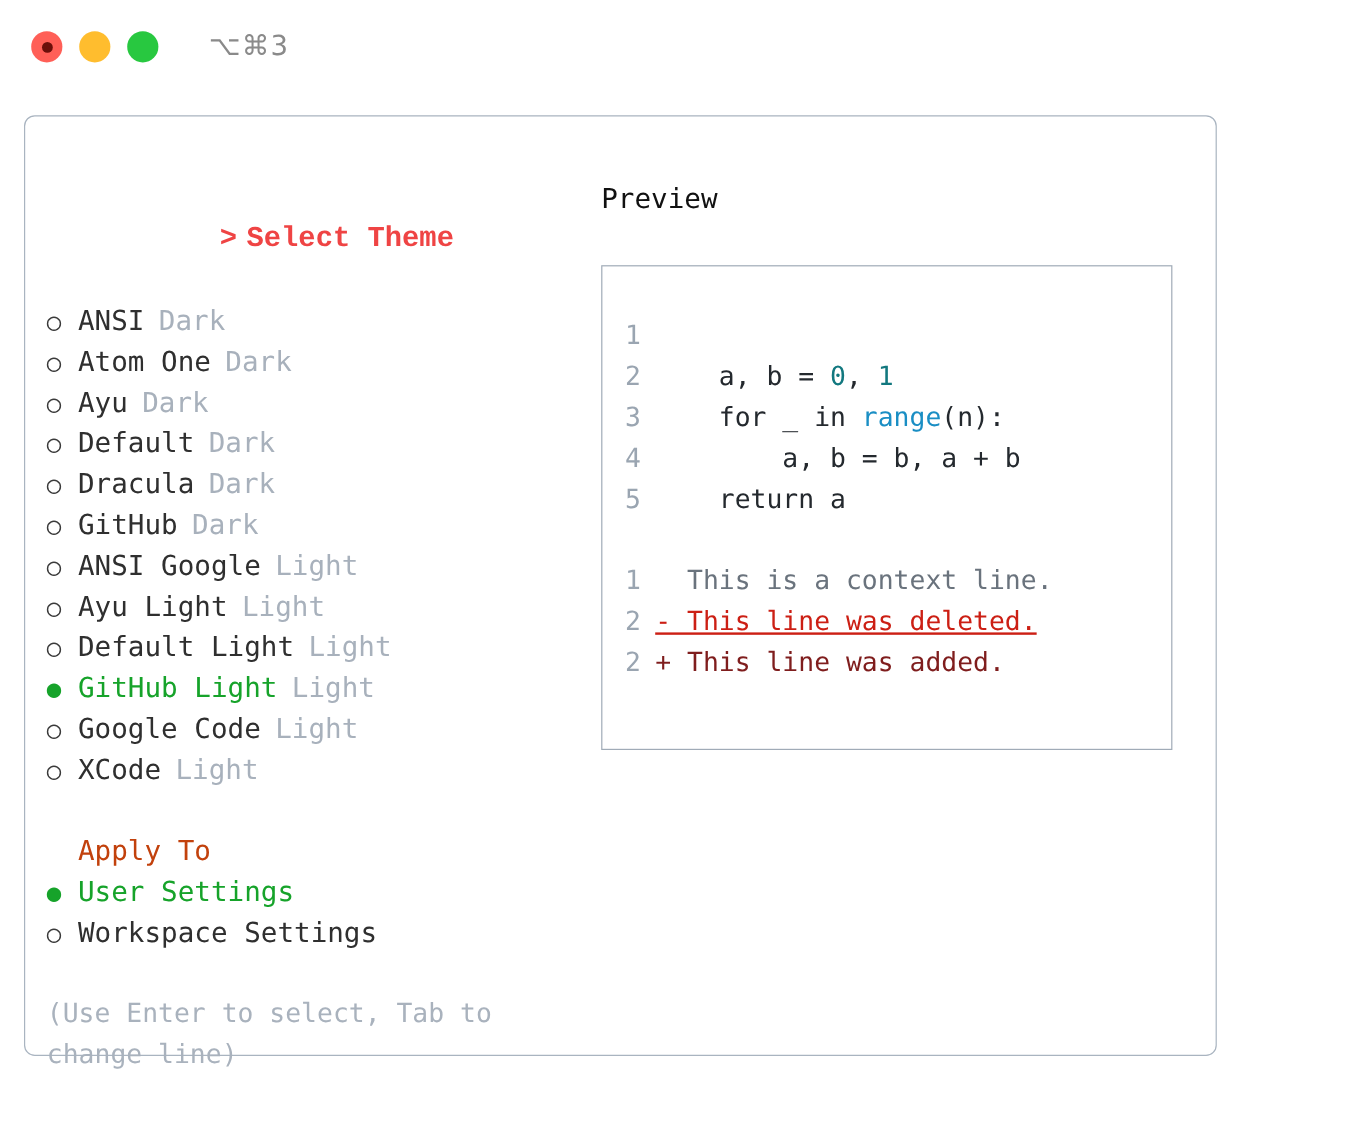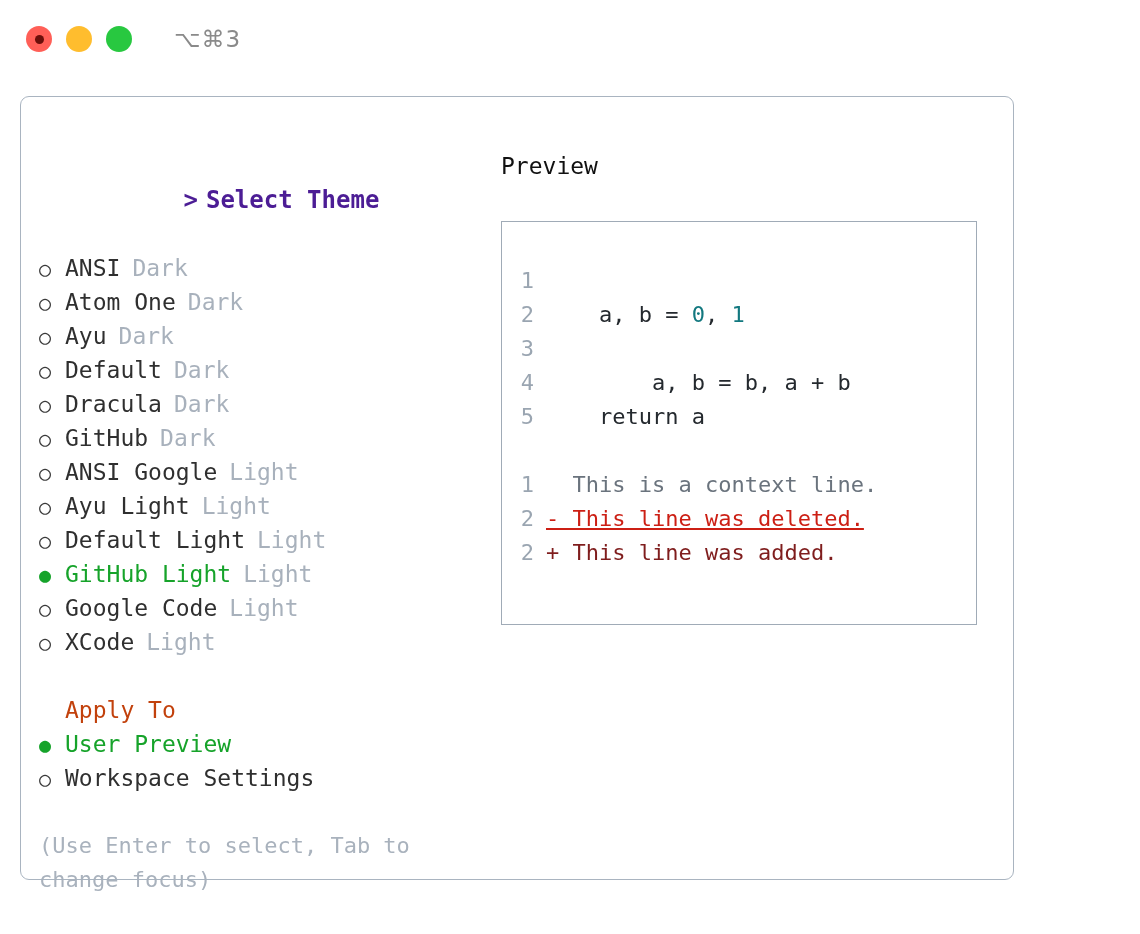--- a/index.html
+++ b/index.html
@@ -93,24 +93,25 @@
   
   .left-col {
     width: 480px;
     padding: 52px 0 0 18px;
     box-sizing: border-box;
   }
 
   .section-title {
     font-size: 24px;
     font-weight: bold;
-    color: #4c1d95;
+    color: #ef4444;
     letter-spacing: 0px;
     line-height: 34px;
     white-space: pre;
+    font-family: Liberation Mono, monospace;
   }
   .section-title .caret { margin-right: 8px; }
 
   .opt-list { margin: 0; padding: 0; list-style: none; }
 
   .opt {
     display: flex;
     align-items: baseline;
     height: 34px;
     font-size: 23px;
@@ -236,35 +237,35 @@
             <li class="opt"><span class="bullet">○</span><span class="opt-label">Ayu Light</span><span class="opt-tag">Light</span></li>
             <li class="opt"><span class="bullet">○</span><span class="opt-label">Default Light</span><span class="opt-tag">Light</span></li>
             <li class="opt selected"><span class="bullet">●</span><span class="opt-label">GitHub Light</span><span class="opt-tag">Light</span></li>
             <li class="opt"><span class="bullet">○</span><span class="opt-label">Google Code</span><span class="opt-tag">Light</span></li>
             <li class="opt"><span class="bullet">○</span><span class="opt-label">XCode</span><span class="opt-tag">Light</span></li>
           </ul>
 
         <div class="subsection">
           <div class="apply-heading">Apply To</div>
           <ul class="opt-list" id="apply-list">
-              <li class="opt selected"><span class="bullet">●</span><span class="opt-label">User Preview</span></li>
+              <li class="opt selected"><span class="bullet">●</span><span class="opt-label">User Settings</span></li>
               <li class="opt"><span class="bullet">○</span><span class="opt-label">Workspace Settings</span></li>
             </ul>
         </div>
 
-        <div class="hint">(Use Enter to select, Tab to change focus)</div>
+        <div class="hint">(Use Enter to select, Tab to change line)</div>
       </div>
 
       <div class="right-col">
         <div class="preview-title">Preview</div>
         <div class="preview-box">
           <div id="code-block">
               <div class="code-line"><span class="ln">1</span></div>
               <div class="code-line"><span class="ln">2</span><span class="code-text"><span class="tok-plain">    a, b = </span><span class="tok-num">0</span><span class="tok-plain">, </span><span class="tok-num">1</span></span></div>
-              <div class="code-line"><span class="ln">3</span></div>
+              <div class="code-line"><span class="ln">3</span><span class="code-text"><span class="tok-plain">    for _ in </span><span class="tok-builtin">range</span><span class="tok-plain">(n):</span></span></div>
               <div class="code-line"><span class="ln">4</span><span class="code-text"><span class="tok-plain">        a, b = b, a + b</span></span></div>
               <div class="code-line"><span class="ln">5</span><span class="code-text"><span class="tok-plain">    return a</span></span></div>
             </div>
           <div class="spacer-line"></div>
           <div id="diff-block">
               <div class="code-line"><span class="ln">1</span><span class="diff-context">  This is a context line.</span></div>
               <div class="code-line"><span class="ln">2</span><span class="diff-del">- This line was deleted.</span></div>
               <div class="code-line"><span class="ln">2</span><span class="diff-add">+ This line was added.</span></div>
             </div>
         </div>

